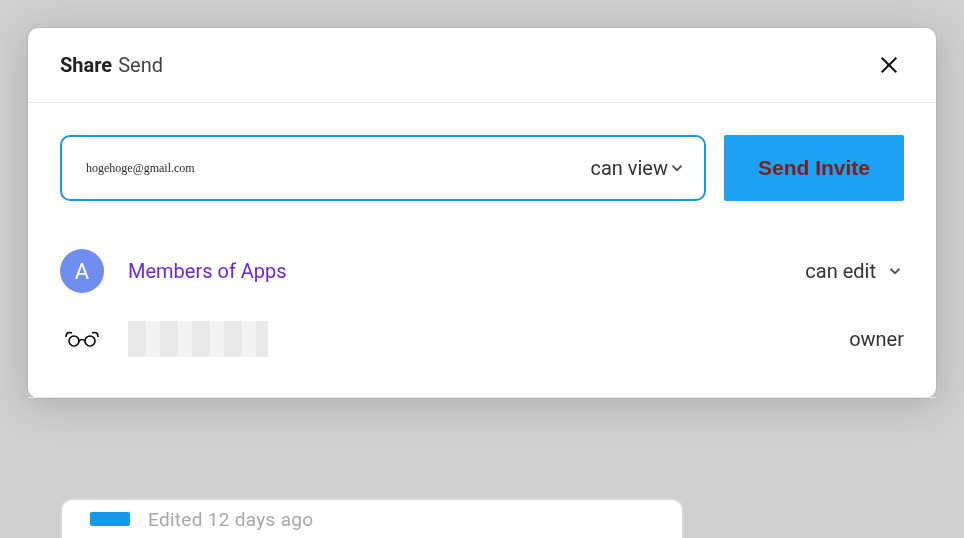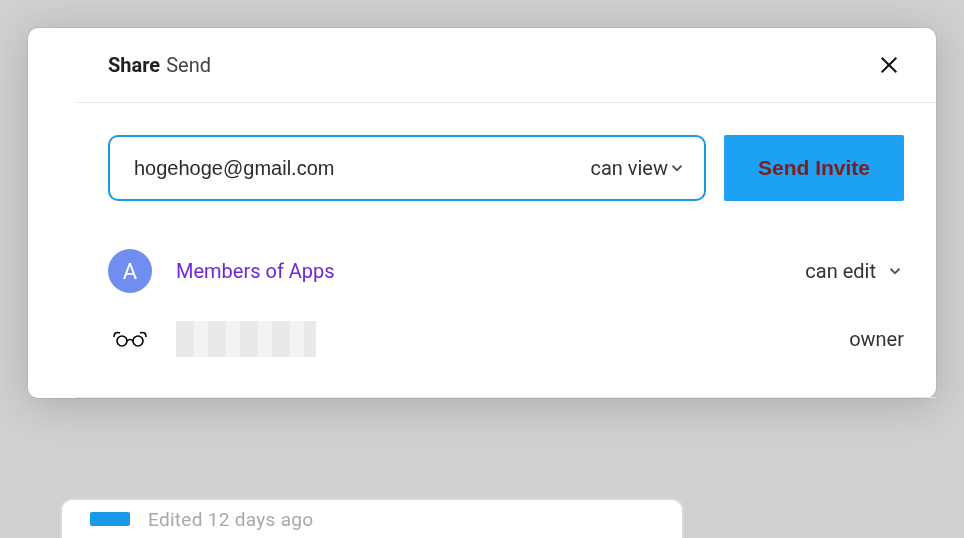--- a/index.html
+++ b/index.html
@@ -14,21 +14,20 @@
     .modal {
       position: absolute;
       left: 28px;
       top: 28px;
       right: 28px;
       background: #fff;
       border-radius: 10px;
       box-shadow: 0 6px 40px rgba(0,0,0,0.18), 0 0 0 1px rgba(0,0,0,0.05);
       display: flex;
       flex-direction: column;
-      padding-left: 48px;
     }
     .modal-header {
       display: flex;
       align-items: center;
       justify-content: space-between;
       padding: 22px 32px 22px 32px;
       border-bottom: 1px solid #e6e6e6;
     }
     .title-wrap {
       font-size: 20px;
@@ -54,24 +53,25 @@
       flex: 1;
       border: 2.5px solid #1898e6;
       border-radius: 10px;
       padding: 0 18px 0 24px;
       height: 66px;
       display: flex;
       align-items: center;
       justify-content: space-between;
     }
     .email-value {
-      font-size: 20px;
+      font-size: 12px;
       color: #2b2b2b;
       border: none; outline: none; flex: 1;
       background: transparent;
+      font-family: Liberation Serif, serif;
     }
     .perm-select {
       display: flex; align-items: center; 
       font-size: 20px; color: #333; cursor: pointer;
       padding-left: 12px;
     }
     .chev { width: 18px; height: 18px; }
     .send-btn {
       background: #1da1f2;
       color: #7f1d1d;

